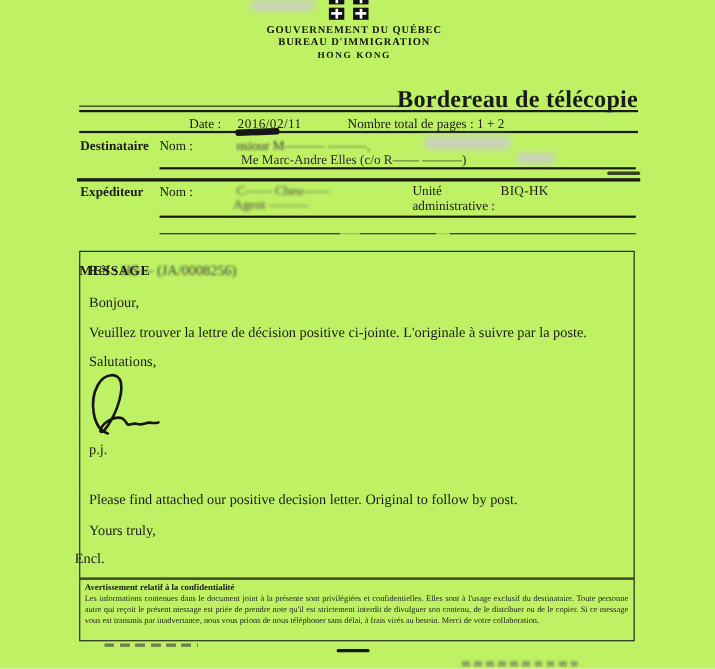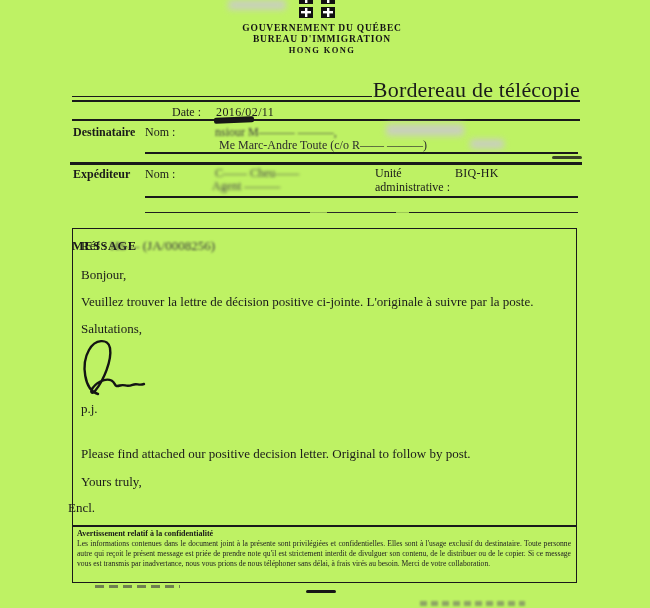--- a/index.html
+++ b/index.html
@@ -6,21 +6,21 @@
   .page{
     position:relative;width:650px;height:608px;background:#bef264;overflow:hidden;
     font-family:"Liberation Serif","DejaVu Serif",serif;color:#1a1a1a;
   }
   .abs{position:absolute;white-space:nowrap;}
   .b{font-weight:bold;}
   .rule{position:absolute;background:#1a1a1a;}
   .fs12{font-size:12px;}
   .fs115{font-size:13px;}
   .hdr{font-size:9.5px;font-weight:bold;letter-spacing:.8px;text-align:center;color:#141414;filter:blur(.2px);}
-  .title{font-size:22px;letter-spacing:.2px;}
+  .title{font-size:22px;letter-spacing:.2px;font-weight:bold;}
   .blurred{filter:blur(1.1px);color:#3c3c3c;}
   .heavyblur{filter:blur(1.6px);color:#4a4a4a;}
   .softblur{filter:blur(.6px);color:#2d2d2d;}
   .patch{position:absolute;background:#cbcbcb;filter:blur(3px);border-radius:3px;opacity:.85;}
   .smudge{position:absolute;background:#161616;border-radius:2px;}
   .confbody{font-size:7.6px;line-height:10px;text-align:justify;white-space:normal;color:#222;filter:blur(.15px);}
   .clipwrap{position:absolute;overflow:hidden;}
   .brokenline{position:absolute;height:1.4px;
     background:linear-gradient(90deg,#1f1f1f 0 38%,rgba(30,30,30,.25) 38% 42%,#2a2a2a 42% 58%,rgba(30,30,30,.2) 58% 61%,#1f1f1f 61% 100%);}
   .dashes{position:absolute;height:3.5px;opacity:.65;filter:blur(.4px);
@@ -58,28 +58,32 @@
   <div class="abs hdr" style="left:212px;top:33.5px;width:220px;">BUREAU D'IMMIGRATION</div>
   <div class="abs hdr" style="left:212px;top:45px;width:220px;font-size:8.5px;letter-spacing:1.4px;">HONG KONG</div>
 
   <div class="abs title" style="left:300px;top:77px;width:280px;text-align:right;">Bordereau de télécopie</div>
 
   <div class="rule" style="left:72px;top:96px;width:300px;height:1.2px;"></div>
   <div class="rule" style="left:72px;top:100px;width:508px;height:2px;"></div>
 
   <div class="abs fs12" style="left:172px;top:105px;">Date :</div>
   <div class="abs fs12" style="left:216px;top:105px;letter-spacing:.4px;">2016/02/11</div>
+  <div class="abs fs12" style="left:316px;top:105px;">
+    <span>Nombre total de pages :</span>
+    <span>1 + 2</span>
+  </div>
   <div class="rule" style="left:72px;top:119px;width:508px;height:1.5px;"></div>
   <div class="smudge" style="left:214px;top:116.5px;width:40px;height:6px;transform:rotate(-2deg);"></div>
 
   <div class="abs fs12 b" style="left:73px;top:125px;">Destinataire</div>
   <div class="abs fs12" style="left:145px;top:125px;">Nom :</div>
   <div class="abs fs12 blurred" style="left:215px;top:125px;">nsiour M——— ———,</div>
   <div class="patch" style="left:386px;top:124px;width:78px;height:12px;"></div>
-  <div class="abs fs12 softblur" style="left:219px;top:138px;">Me Marc-Andre Toute (c/o R—— ———)</div>
+  <div class="abs fs12 softblur" style="left:219px;top:138px;">Me Marc-Andre Elles (c/o R—— ———)</div>
   <div class="patch" style="left:470px;top:139px;width:34px;height:10px;"></div>
   <div class="rule" style="left:145px;top:152px;width:433px;height:1.5px;"></div>
 
   <div class="rule" style="left:70px;top:162px;width:512px;height:2.5px;"></div>
   <div class="smudge" style="left:552px;top:156px;width:30px;height:2.5px;opacity:.8;"></div>
 
   <div class="abs fs12 b" style="left:73px;top:167px;">Expéditeur</div>
   <div class="abs fs12" style="left:145px;top:167px;">Nom :</div>
   <div class="abs fs12 heavyblur" style="left:215px;top:166px;">C—— Cheu——</div>
   <div class="abs fs12 heavyblur" style="left:212px;top:179px;">Agent ———</div>

